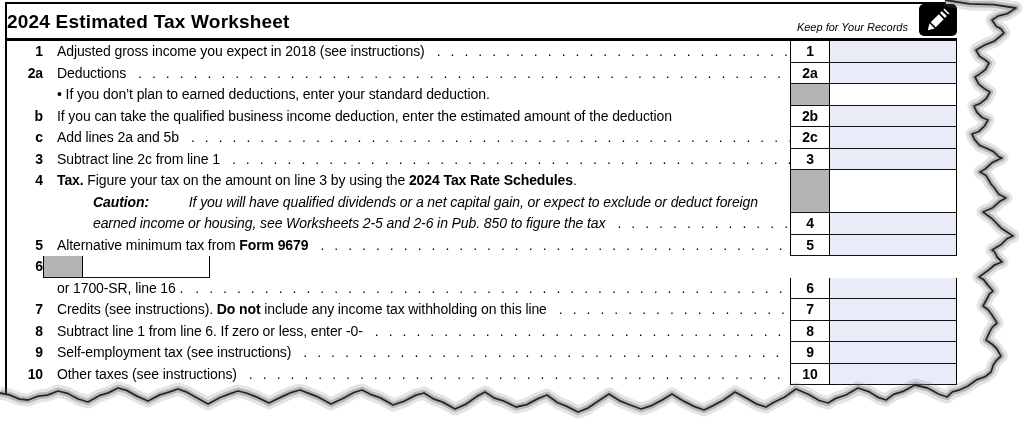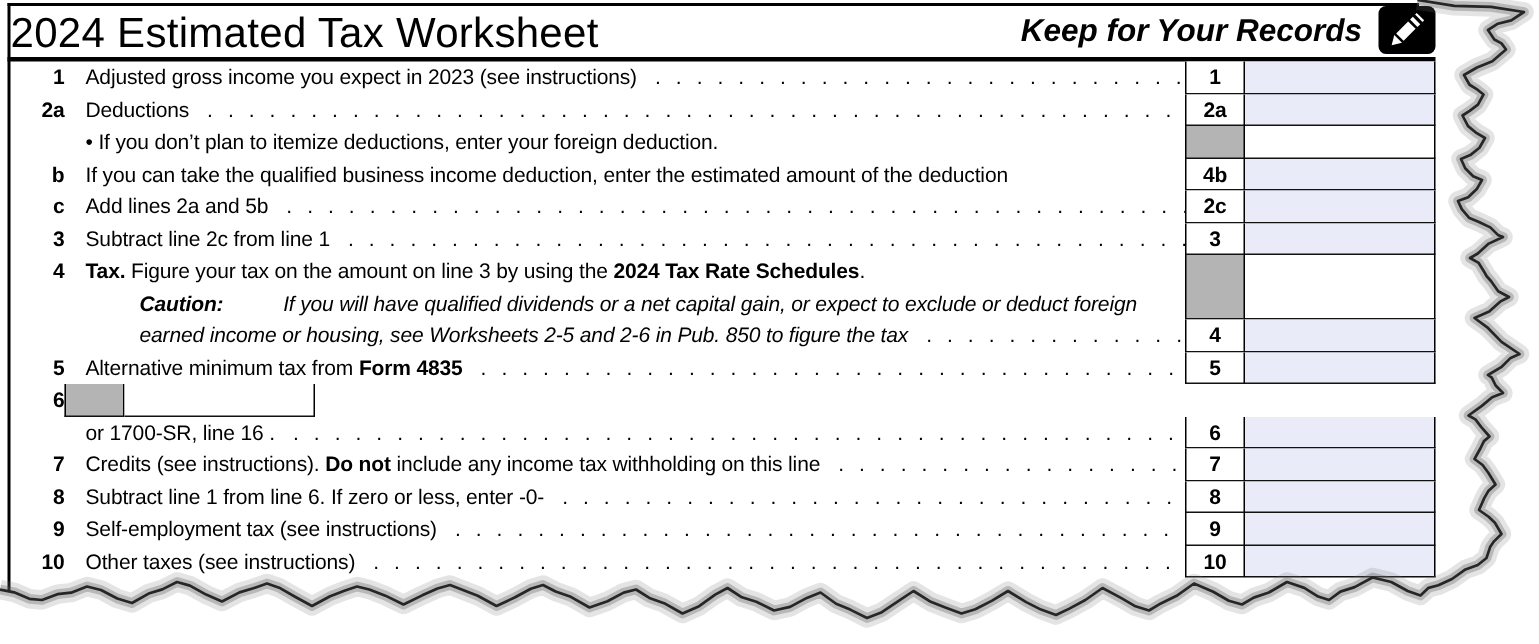--- a/index.html
+++ b/index.html
@@ -2,22 +2,22 @@
 <html style="--amt: #e9ecf8; --shaded: #b4b4b4;"><head>
 <meta charset="utf-8">
 <style>
   html,body{margin:0;padding:0;background:#fff;}
   body{width:1026px;height:429px;overflow:hidden;font-family:"Liberation Sans",sans-serif;color:#000;}
   .stage{position:relative;width:1026px;height:429px;background:#fff;}
   .paper{position:absolute;inset:0;background:#fff;}
   .topline{position:absolute;left:5px;top:2px;height:2px;width:941px;background:#000;}
   .leftline{position:absolute;left:5px;top:2px;width:2px;height:394px;background:#000;}
   .header{position:absolute;left:7px;top:3px;width:950px;height:34px;display:flex;align-items:flex-end;}
-  .title{font-size:28px;font-weight:normal;margin:0;letter-spacing:.2px;line-height:30px;}
-  .note{margin-left:auto;font-style:italic;font-weight:bold;font-size:21px;padding-bottom:4px;}
+  .title{font-size:19px;font-weight:bold;margin:0;letter-spacing:.2px;line-height:30px;}
+  .note{margin-left:auto;font-style:italic;font-weight:normal;font-size:11px;padding-bottom:4px;}
   .pencil{width:38px;height:32px;background:#000;border-radius:5px;margin-left:11px;margin-bottom:1px;
           display:flex;align-items:center;justify-content:center;flex:none;}
   .rule{position:absolute;left:5px;top:38px;width:952px;height:3px;background:#000;}
   .rows{position:absolute;left:5px;top:41px;width:1021px;}
   .row{display:flex;height:21.5px;line-height:21.5px;font-size:14px;letter-spacing:-.1px;}
   .row.hl .numcell,.row.hl .amtcell{border-bottom:1.5px solid #111;}
   .lbl{width:38px;flex:none;text-align:right;font-weight:bold;}
   .desc{flex:1;padding-left:14px;white-space:nowrap;overflow:hidden;}
   .desc .b{font-weight:bold;}
   .desc .i{font-style:italic;margin-left:36px;}
@@ -48,43 +48,43 @@
             <path d="M14.9 4.5 L16.6 2.8 L21.2 7.4 L19.5 9.1 Z"></path>
             <path d="M18 1.4 L19 0.4 L23.6 5 L22.6 6 Z"></path>
           </g>
         </svg>
       </div>
     </div>
     <div class="rule"></div>
     <div class="rows" id="rows">
         <div class="row hl">
           <span class="lbl">1</span>
-          <span class="desc"><span>Adjusted gross income you expect in 2023 (see instructions)</span><span class="dots">......................................................................</span></span>
+          <span class="desc"><span>Adjusted gross income you expect in 2018 (see instructions)</span><span class="dots">......................................................................</span></span>
           <span class="numcell">1</span>
           <span class="amtcell entry"></span>
           <span class="rsp"></span>
         </div>
         <div class="row hl">
           <span class="lbl">2a</span>
           <span class="desc"><span>Deductions</span><span class="dots">......................................................................</span></span>
           <span class="numcell">2a</span>
           <span class="amtcell entry"></span>
           <span class="rsp"></span>
         </div>
         <div class="row hl">
           <span class="lbl"></span>
-          <span class="desc"><span>• If you don’t plan to itemize deductions, enter your foreign deduction.</span></span>
+          <span class="desc"><span>• If you don’t plan to earned deductions, enter your standard deduction.</span></span>
           <span class="numcell shaded"></span>
           <span class="amtcell"></span>
           <span class="rsp"></span>
         </div>
         <div class="row hl">
           <span class="lbl">b</span>
           <span class="desc"><span>If you can take the qualified business income deduction, enter the estimated amount of the deduction</span></span>
-          <span class="numcell">4b</span>
+          <span class="numcell">2b</span>
           <span class="amtcell entry"></span>
           <span class="rsp"></span>
         </div>
         <div class="row hl">
           <span class="lbl">c</span>
           <span class="desc"><span>Add lines 2a and 5b</span><span class="dots">......................................................................</span></span>
           <span class="numcell">2c</span>
           <span class="amtcell entry"></span>
           <span class="rsp"></span>
         </div>
@@ -111,21 +111,21 @@
         </div>
         <div class="row hl">
           <span class="lbl"></span>
           <span class="desc"><span class="i">earned income or housing, see Worksheets 2-5 and 2-6 in Pub. 850 to figure the tax</span><span class="dots">......................................................................</span></span>
           <span class="numcell">4</span>
           <span class="amtcell entry"></span>
           <span class="rsp"></span>
         </div>
         <div class="row hl">
           <span class="lbl">5</span>
-          <span class="desc"><span>Alternative minimum tax from </span><span class="b">Form 4835</span><span class="dots">......................................................................</span></span>
+          <span class="desc"><span>Alternative minimum tax from </span><span class="b">Form 9679</span><span class="dots">......................................................................</span></span>
           <span class="numcell">5</span>
           <span class="amtcell entry"></span>
           <span class="rsp"></span>
         </div>
         <div class="row hl">
           <span class="lbl">6</span>
           <span class="numcell shaded"></span>
           <span class="amtcell"></span>
           <span class="rsp"></span>
         </div>

